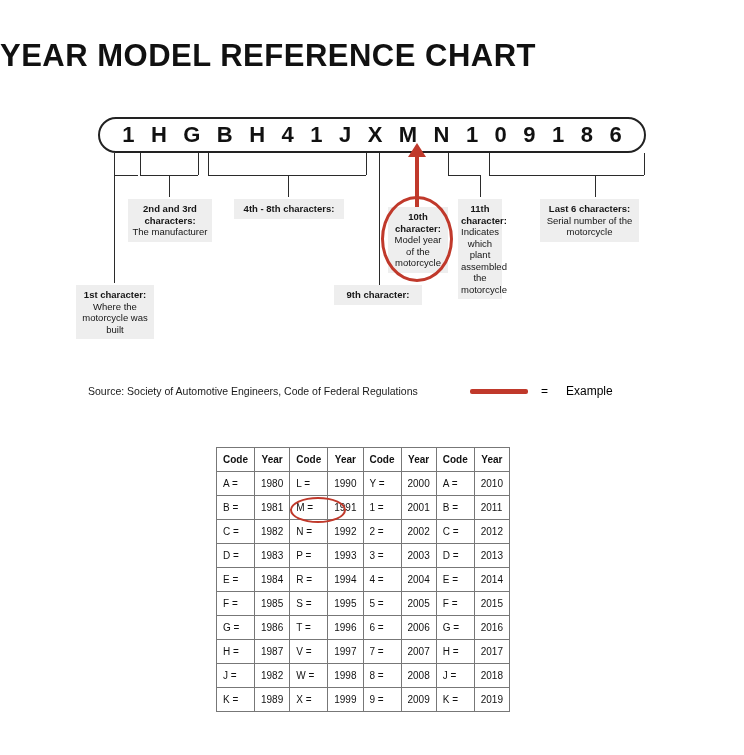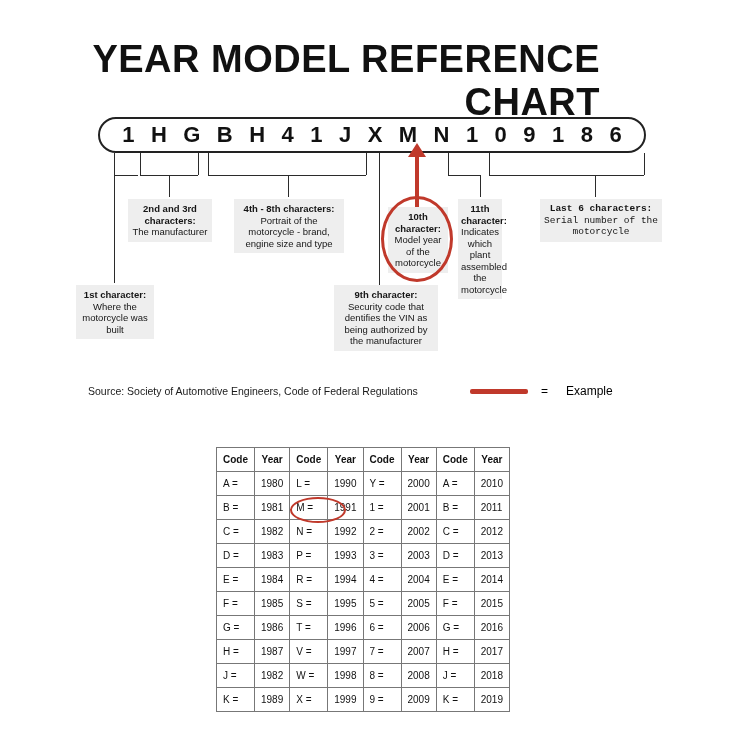--- a/index.html
+++ b/index.html
@@ -15,22 +15,22 @@
     color: #000000;
     overflow: hidden;
   }
 
   
   #chart-title {
     position: absolute;
     top: 38px;
     left: 0;
     width: 600px;
-    text-align: right;
-    font-size: 38px;
+    text-align: left;
+    font-size: 31px;
     font-weight: bold;
     letter-spacing: 0.5px;
     color: #111111;
   }
 
   
   #vin-box {
     position: absolute;
     top: 117px;
     left: 98px;
@@ -220,46 +220,44 @@
 <div class="hline" style="left:489px; top:175px; width:155px;"></div>
 <div class="vline" style="left:595px; top:175px; height:22px;"></div>
 
 <div class="callout" style="left:128px; top:199px; width:84px;">
   <b>2nd and 3rd characters:</b><br>
   <span>The manufacturer</span>
 </div>
 
 <div class="callout" style="left:234px; top:199px; width:110px;">
   <b>4th - 8th characters:</b><br>
-  <span>Portrait of the motorcycle - brand, engine size and type</span>
 </div>
 
 <div class="callout" style="left:388px; top:207px; width:60px;">
   <b>10th character:</b><br>
   <span>Model year of the motorcycle</span>
 </div>
 
 <div class="callout" style="left:458px; top:199px; width:44px;">
   <b>11th character:</b><br>
   <span>Indicates which plant assembled the motorcycle</span>
 </div>
 
-<div class="callout" style="left:540px; top:199px; width:122px;font-family:Liberation Mono, monospace;">
+<div class="callout" style="left:540px; top:199px; width:99px;">
   <b>Last 6 characters:</b><br>
   <span>Serial number of the motorcycle</span>
 </div>
 
 <div class="callout" style="left:76px; top:285px; width:78px;">
   <b>1st character:</b><br>
   <span>Where the motorcycle was built</span>
 </div>
 
-<div class="callout" style="left:334px; top:285px; width:104px;">
+<div class="callout" style="left:334px; top:285px; width:88px;">
   <b>9th character:</b><br>
-  <span>Security code that dentifies the VIN as being authorized by the manufacturer</span>
 </div>
 
 <div id="red-arrow-head"></div>
 <div id="red-arrow-line"></div>
 <div id="red-ellipse"></div>
 
 <div id="source-text">Source:  Society of Automotive Engineers, Code of Federal Regulations</div>
 <div id="legend-bar"></div>
 <div id="legend-equals">=</div>
 <div id="legend-label">Example</div>

